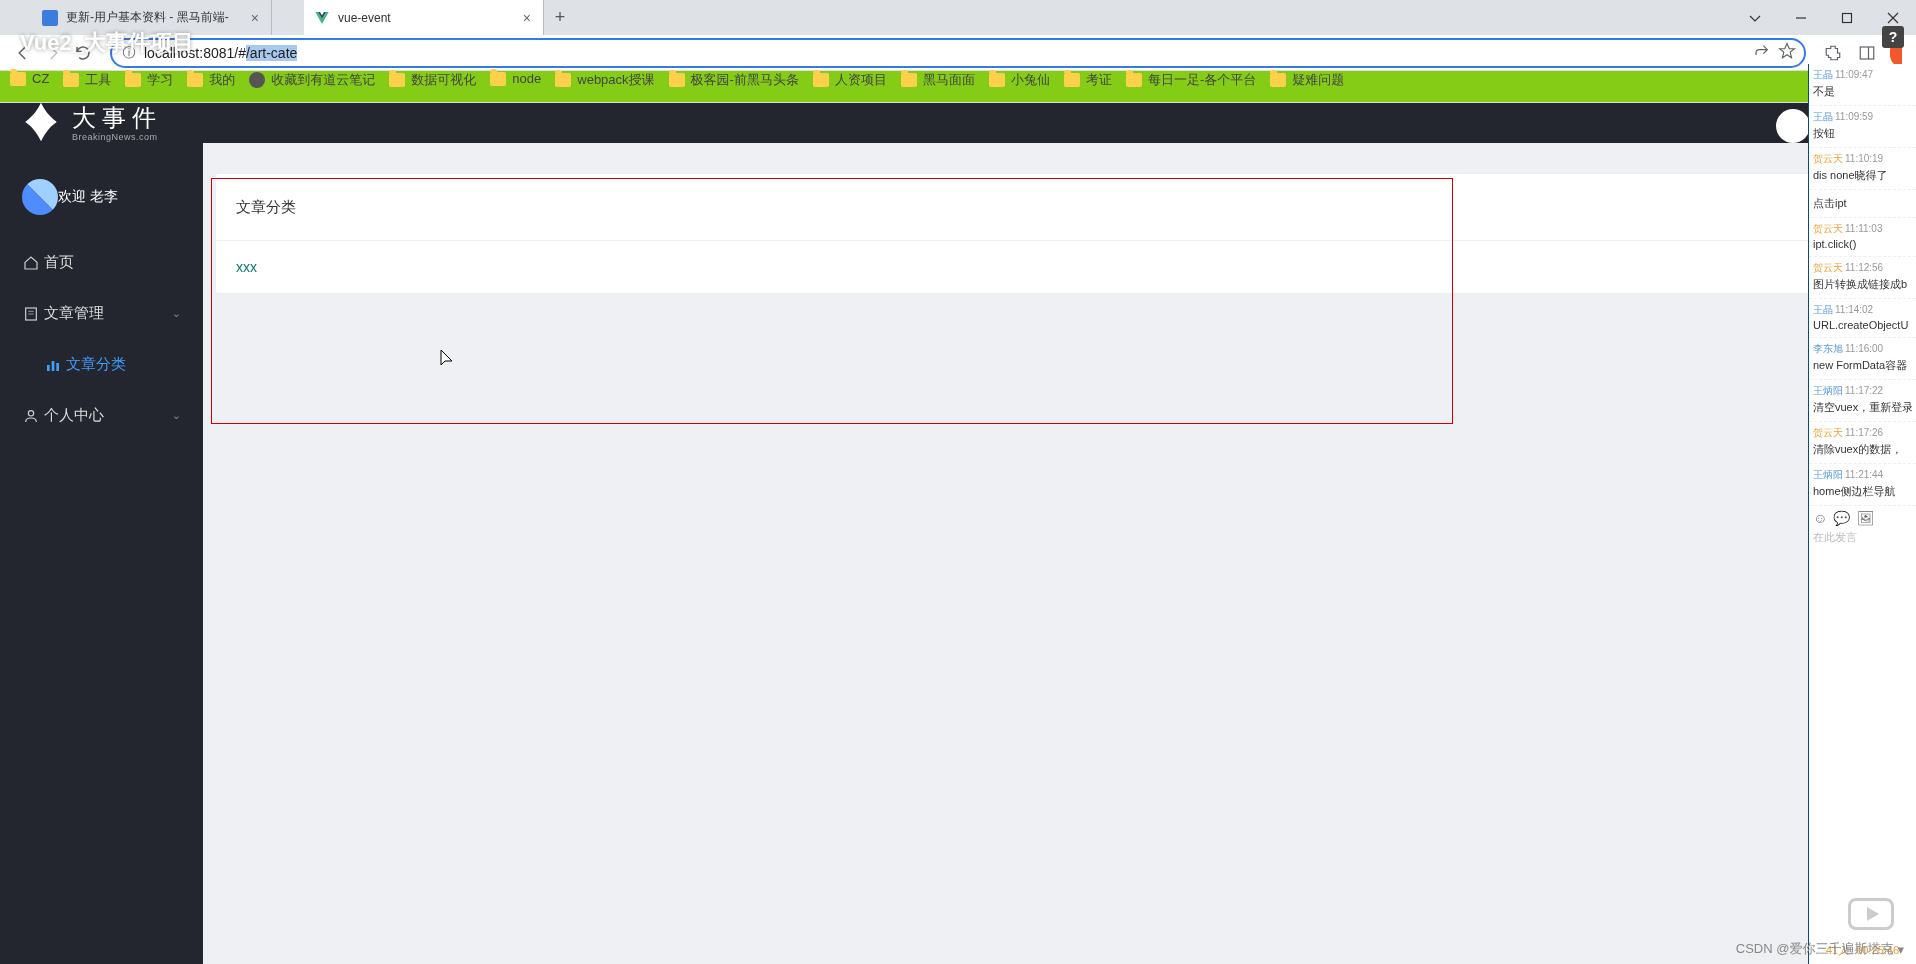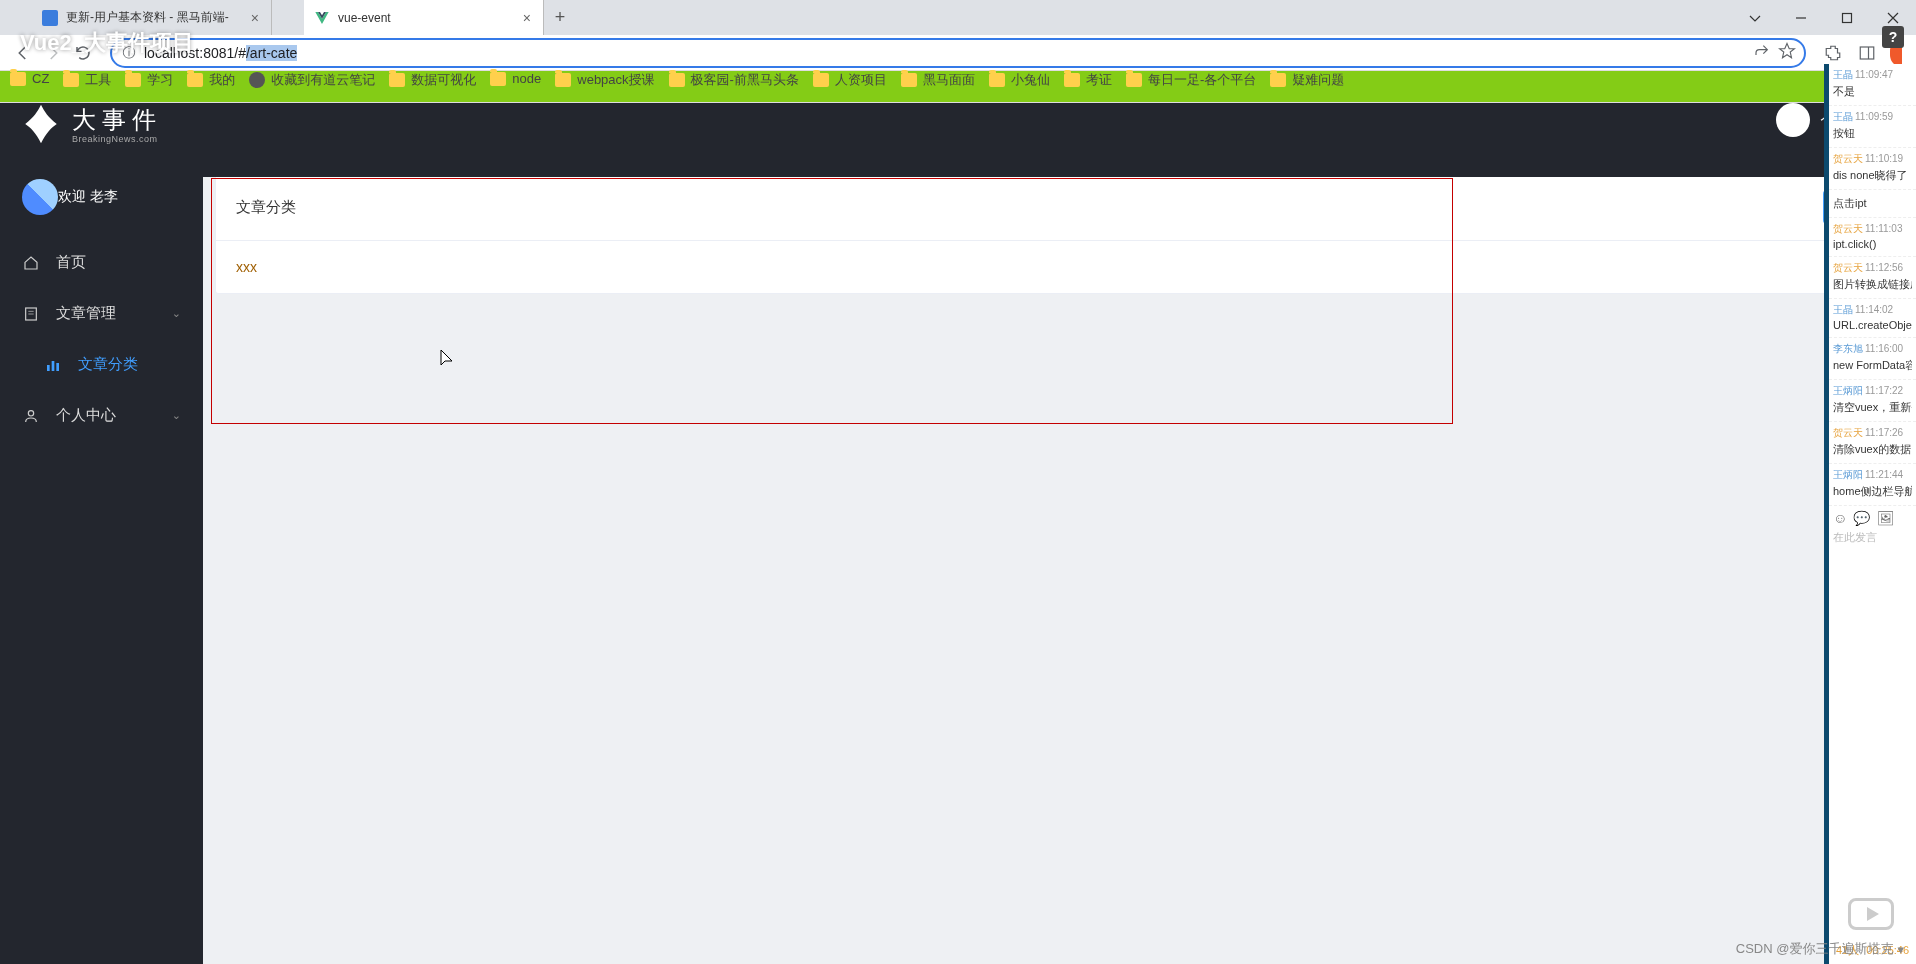--- a/index.html
+++ b/index.html
@@ -30,50 +30,50 @@
   .avatar-cut { width: 12px; height: 28px; background: #f0592b; border-radius: 14px 0 0 14px; margin-left: 2px; }
 
   .bm-bar { background: #84cc16; height: 32px; display: flex; align-items: flex-start; padding: 0 10px; gap: 14px; border-bottom: 1px solid #ddd; }
   .bm-item { display: flex; align-items: center; gap: 6px; font-size: 13px; color: #444; white-space: nowrap; }
   .bm-folder { width: 16px; height: 14px; background: #ffd04c; border-radius: 2px; position: relative; }
   .bm-folder::before { content: ""; position: absolute; top: -3px; left: 0; width: 7px; height: 3px; background: #ffd04c; border-radius: 2px 2px 0 0; }
   .bm-evernote { width: 16px; height: 16px; border-radius: 50%; background: #555; display: inline-block; }
 
   
   .app { display: flex; height: calc(964px - 35px - 36px - 32px); position: relative; }
-  .app-header { position: absolute; left: 0; right: 0; top: 0; height: 74px; background: #23262e; color: #fff; display: flex; align-items: flex-start; padding: 0 20px; z-index: 10; }
+  .app-header { position: absolute; left: 0; right: 0; top: 0; height: 40px; background: #23262e; color: #fff; display: flex; align-items: flex-end; padding: 0 20px; z-index: 10; }
   .logo { display: flex; align-items: center; gap: 10px; }
   .logo-mark { width: 42px; height: 42px; fill: #fff; }
   .logo-text { font-size: 24px; letter-spacing: 6px; font-weight: 500; }
   .logo-sub { font-size: 9px; color: #aaa; margin-top: -2px; letter-spacing: 0.5px; }
   .header-right { margin-left: auto; display: flex; align-items: center; gap: 10px; }
   .header-avatar { width: 34px; height: 34px; border-radius: 50%; background: #fff; }
   .header-user { font-size: 15px; }
   .chev { color: #888; font-size: 11px; }
 
   .sidebar { width: 203px; background: #23262e; color: #ccc; padding-top: 58px; height: 100%; }
   .welcome { display: flex; align-items: center; padding: 18px 22px 22px; }
   .welcome-av { width: 36px; height: 36px; border-radius: 50%; background: linear-gradient(45deg,#4f8cff 0 50%,#9fd0ff 50% 100%); }
   .welcome-txt { font-size: 14px; color: #fff; }
-  .menu-item { display: flex; align-items: center; gap: 16px; padding: 16px 22px; font-size: 15px; color: #ddd; position: relative; }
+  .menu-item { display: flex; align-items: center; gap: 4px; padding: 16px 22px; font-size: 15px; color: #ddd; position: relative; }
   .menu-item.sub { padding-left: 44px; }
   .menu-item.active { color: #409eff; }
   .menu-icon { width: 18px; height: 18px; display: flex; align-items: center; justify-content: center; }
   .menu-chev { margin-left: auto; font-size: 11px; color: #888; }
 
   .content { margin-left: 0; padding-top: 58px; flex: 1; background: #eef0f3; position: relative; overflow: hidden; }
   .red-outline { position: absolute; left: 211px; top: 178px; width: 1242px; height: 246px; border: 1px solid #c40000; pointer-events: none; z-index: 60; }
 
   .card { background: #fff; margin: 12px; border: 1px solid #ebeef5; border-radius: 3px; }
   .card-header { display: flex; align-items: center; justify-content: space-between; padding: 16px 20px; border-bottom: 1px solid #ebeef5; font-size: 15px; color: #333; }
   .btn-primary { background: #409eff; color: #fff; border: none; border-radius: 4px; padding: 8px 16px; font-size: 14px; cursor: pointer; }
-  .card-body { padding: 18px 20px; font-size: 14px; color: #a16207; }
+  .card-body { padding: 18px 20px; font-size: 14px; color: #0f766e; }
 
   
-  .chat { position: absolute; right: 0; top: 64px; width: 92px; bottom: 0; background: #fff; border-left: 5px solid #0c4a6e; font-size: 11px; overflow: hidden; z-index: 70; }
+  .chat { position: absolute; right: 0; top: 64px; width: 108px; bottom: 0; background: #fff; border-left: 1px solid #0c4a6e; font-size: 11px; overflow: hidden; z-index: 70; }
   .help-badge { position: absolute; right: 12px; top: 26px; width: 22px; height: 22px; background: #444; color: #fff; border-radius: 3px; display: flex; align-items: center; justify-content: center; font-size: 14px; font-weight: bold; z-index: 80; }
   .cmsg { border-bottom: 1px dashed #eee; padding: 4px 4px 6px; }
   .cname { color: #5b9bd5; font-size: 10px; }
   .cname.o { color: #e6a23c; }
   .ctime { color: #999; font-size: 10px; margin-left: 2px; }
   .ctext { color: #333; margin-top: 2px; font-size: 11px; white-space: nowrap; overflow: hidden; }
   .chat-input { padding: 4px; }
   .chat-icons { display: flex; gap: 6px; color: #666; font-size: 14px; margin-bottom: 4px; }
   .chat-ph { color: #bbb; font-size: 11px; }
   .chat-footer { position: absolute; bottom: 6px; left: 0; right: 0; text-align: center; font-size: 11px; }

